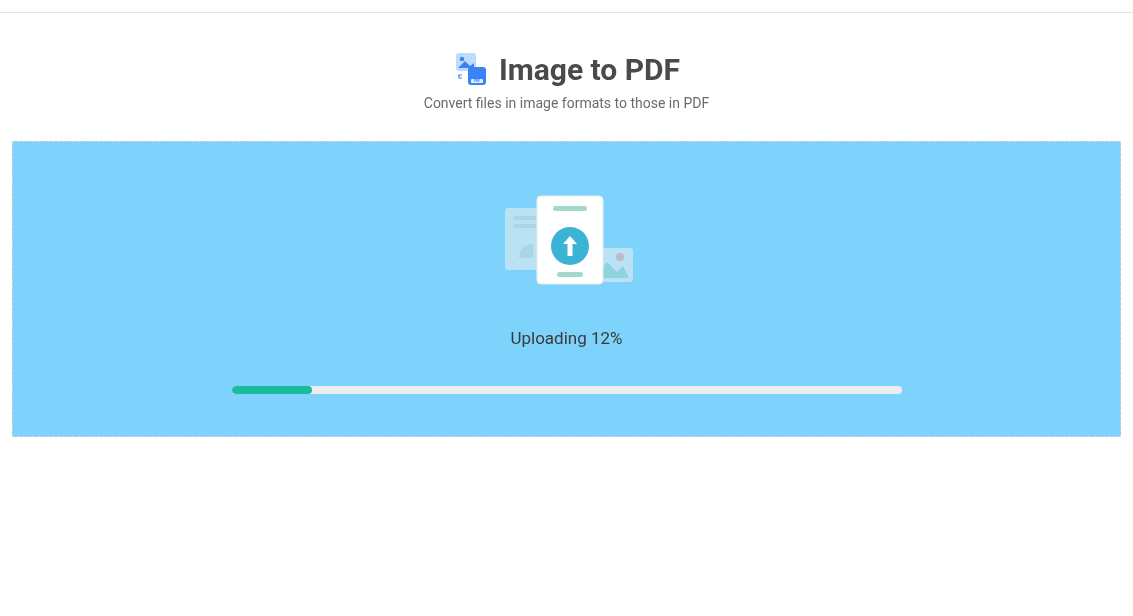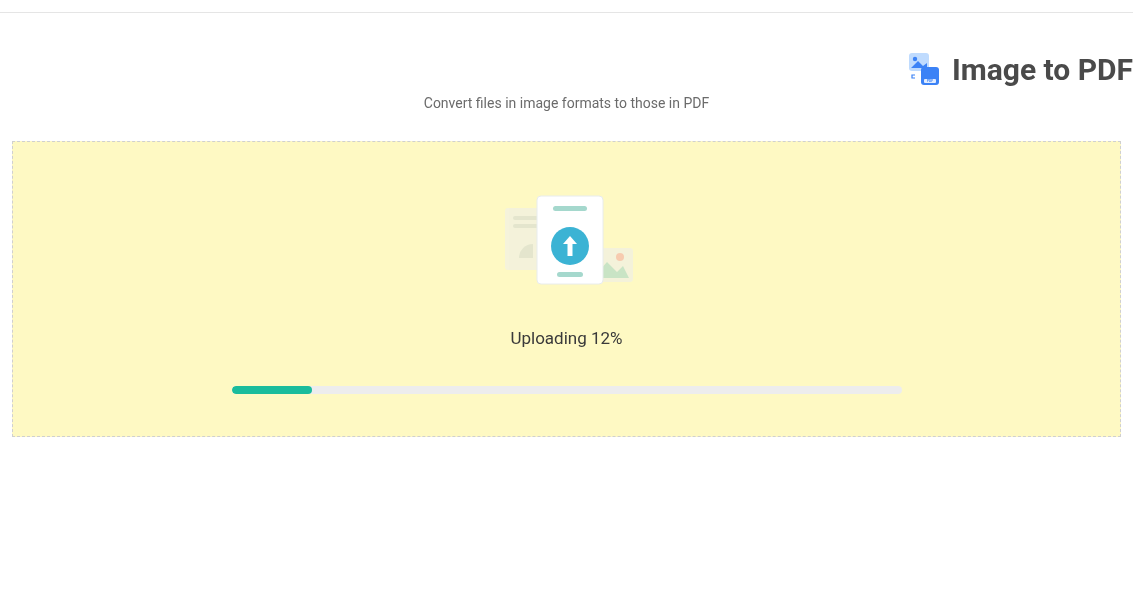--- a/index.html
+++ b/index.html
@@ -16,21 +16,21 @@
     background: #e5e5e5;
     margin-top: 12px;
   }
   .header {
     text-align: center;
     margin-top: 38px;
   }
   .title-row {
     display: flex;
     align-items: center;
-    justify-content: flex-end;
+    justify-content: center;
     gap: 10px;
   }
   .logo-icon {
     width: 36px;
     height: 36px;
     position: relative;
     flex-shrink: 0;
   }
   .title {
     font-size: 30px;
@@ -39,21 +39,21 @@
   }
   .subtitle {
     font-size: 14px;
     color: #6b6b6b;
     margin-top: 8px;
     font-weight: 400;
   }
   .upload-panel {
     margin: 30px 12px 0 12px;
     border: 1px dashed #d0d0d0;
-    background: #fef9c3;
+    background: #7dd3fc;
     padding: 48px 0 42px 0;
     text-align: center;
   }
   .illustration {
     width: 160px;
     height: 110px;
     margin: 0 auto 28px auto;
     position: relative;
   }
   .status-text {

